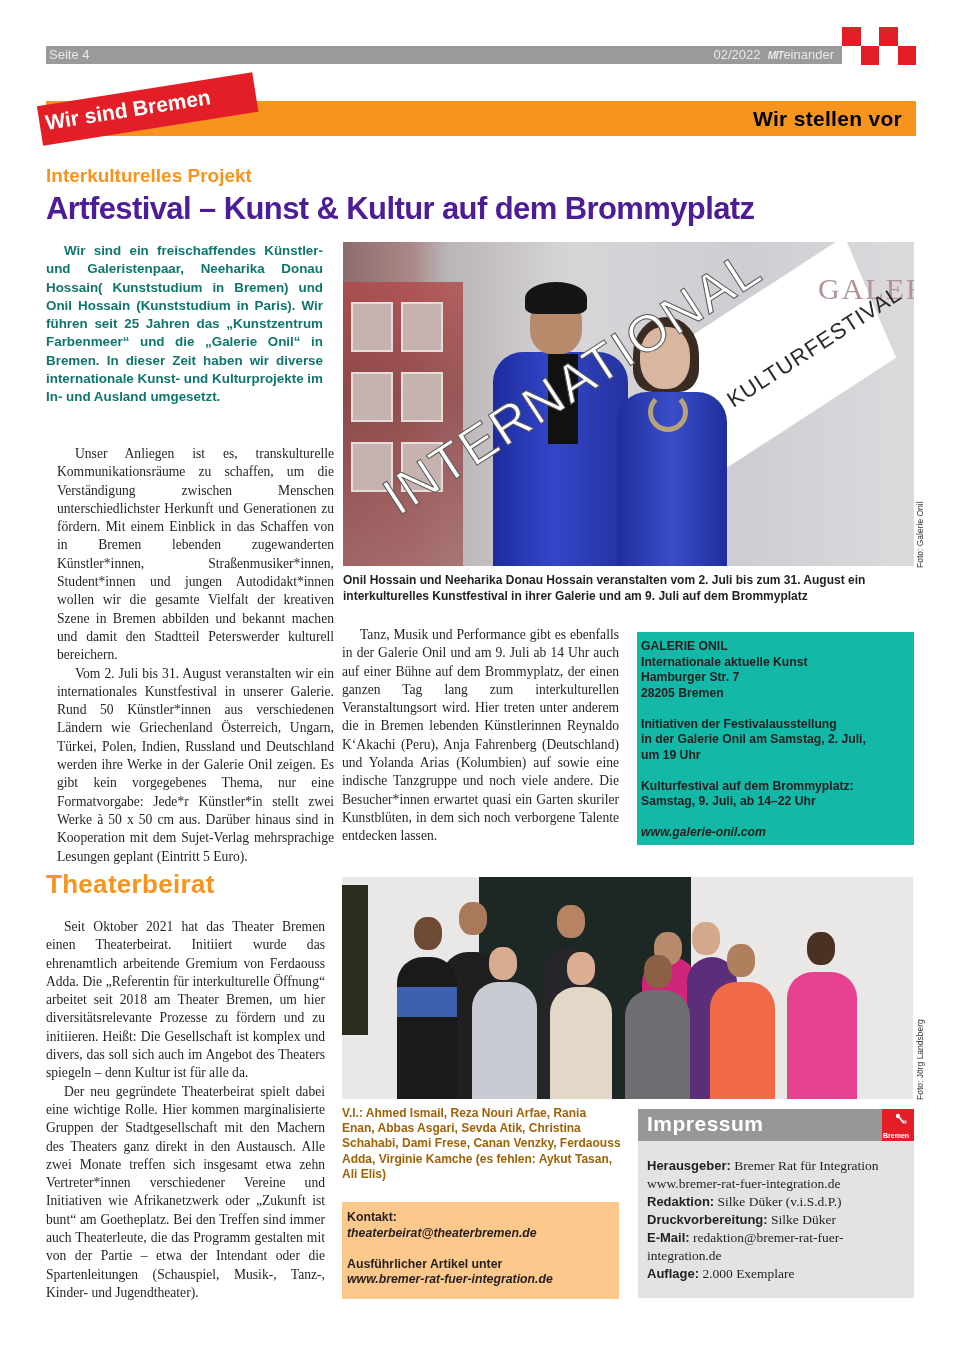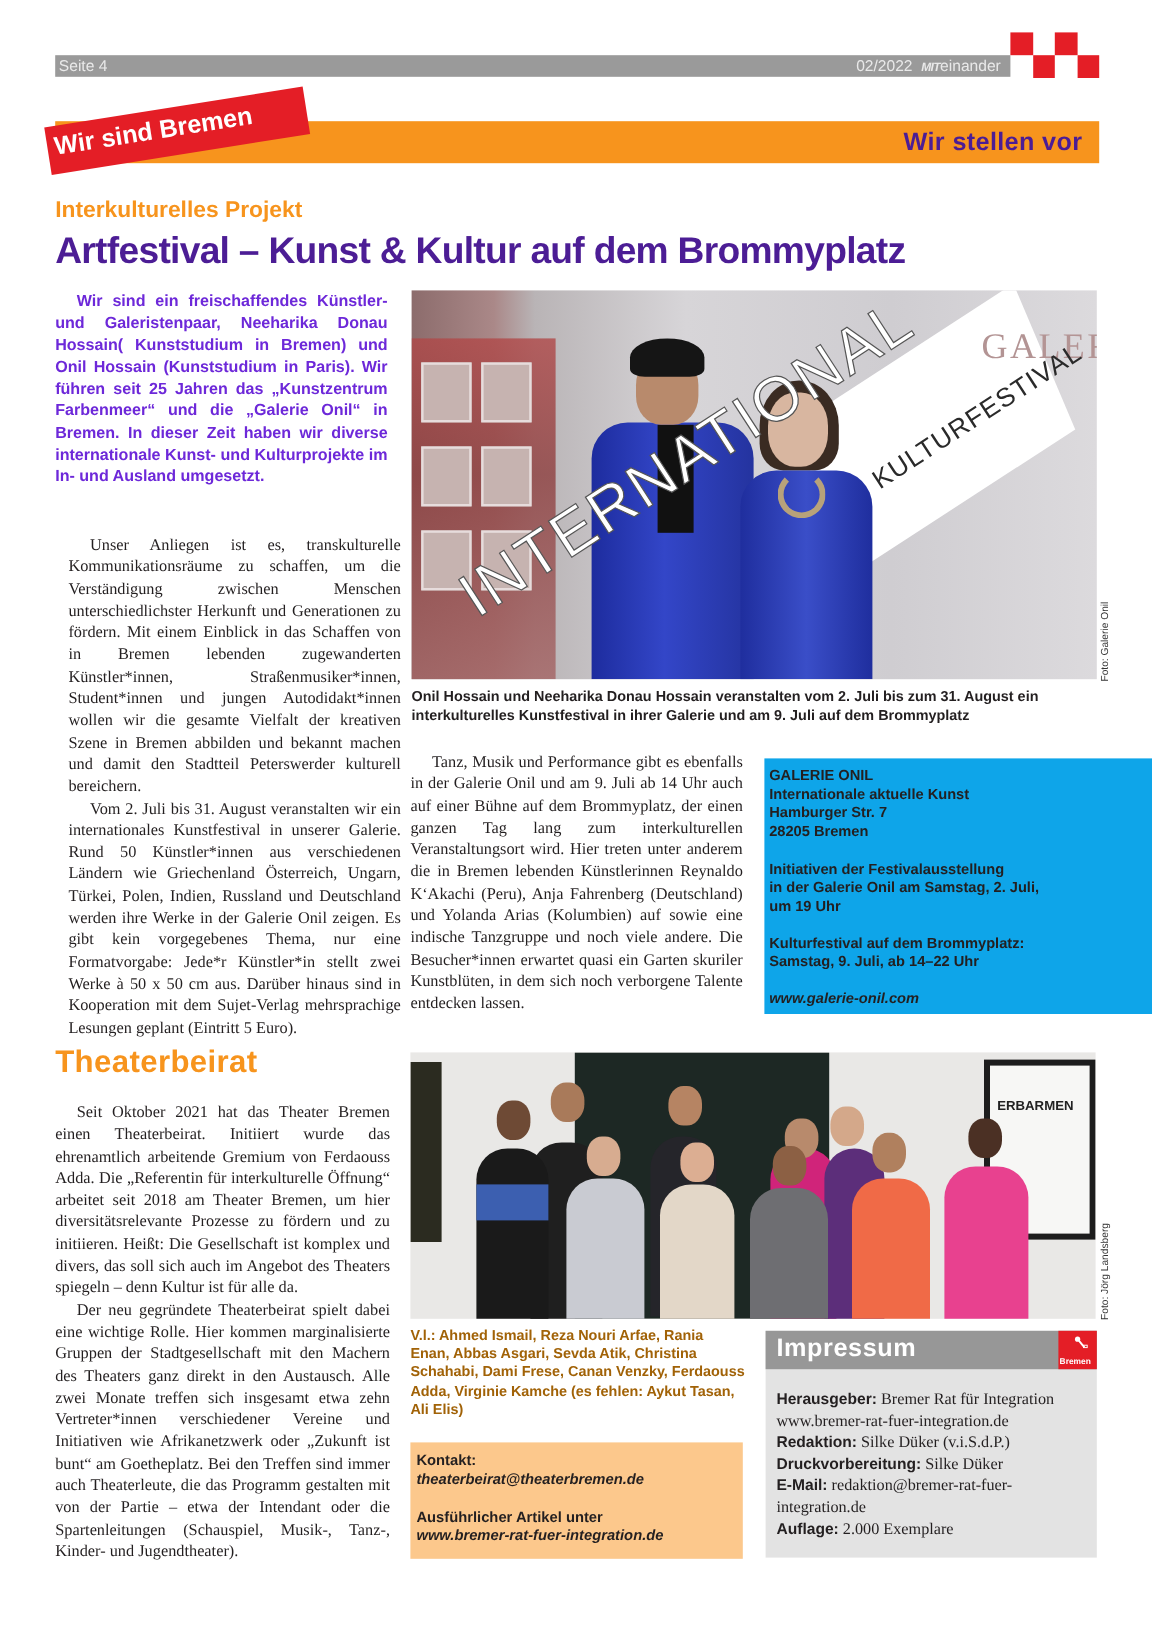--- a/index.html
+++ b/index.html
@@ -9,30 +9,30 @@
   
   .topbar { position: absolute; left: 46px; top: 46px; width: 796px; height: 18px; background: #9a9a9a; }
   .topbar .page { position: absolute; left: 3px; top: 1px; font-family: "Liberation Sans", sans-serif; font-size: 13px; color: #e9e9e9; }
   .topbar .issue { position: absolute; right: 8px; top: 1px; font-family: "Liberation Sans", sans-serif; font-size: 13px; color: #e9e9e9; white-space: nowrap; }
   .topbar .issue b { font-style: italic; font-weight: 900; font-size: 10px; letter-spacing: -0.5px; }
   .checker { position: absolute; left: 842px; top: 27px; width: 74px; height: 38px; }
   .checker div { position: absolute; width: 18.5px; height: 19px; background: #e41e26; }
 
   
   .banner { position: absolute; left: 46px; top: 101px; width: 870px; height: 35px; background: #f7941d; }
-  .banner .right { position: absolute; right: 14px; top: 6px; font-family: "Liberation Sans", sans-serif; font-weight: 700; font-size: 21px; color: #4c1d95; letter-spacing: 0.3px; }
+  .banner .right { position: absolute; right: 14px; top: 6px; font-family: "Liberation Sans", sans-serif; font-weight: 700; font-size: 21px; color: #000000; letter-spacing: 0.3px; }
   .stamp { position: absolute; left: 40px; top: 100px; width: 218px; height: 40px; background: #e41e26; transform: rotate(-9deg); transform-origin: left center; top: 106px; }
   .stamp span { position: absolute; left: 6px; top: 6px; font-family: "Liberation Sans", sans-serif; font-weight: 700; font-size: 21px; color: #ffffff; white-space: nowrap; }
 
   
   .kicker { position: absolute; left: 46px; top: 165px; font-family: "Liberation Sans", sans-serif; font-weight: 700; font-size: 19px; color: #f7941d; }
   .headline { position: absolute; left: 46px; top: 191px; font-family: "Liberation Sans", sans-serif; font-weight: 700; font-size: 31px; color: #4c1d95; letter-spacing: -0.6px; white-space: nowrap; }
 
   
-  .lead { position: absolute; left: 46px; top: 242px; width: 277px; font-family: "Liberation Sans", sans-serif; font-weight: 700; font-size: 13.4px; line-height: 18.3px; text-align: justify; text-indent: 18px; color: #6d28d9; }
+  .lead { position: absolute; left: 46px; top: 242px; width: 277px; font-family: "Liberation Sans", sans-serif; font-weight: 700; font-size: 13.4px; line-height: 18.3px; text-align: justify; text-indent: 18px; color: #0f766e; }
   .body { font-family: "Liberation Serif", serif; font-size: 13.6px; line-height: 18.3px; text-align: justify; color: #231f20; }
   .body p { text-indent: 18px; }
   .col1a { position: absolute; left: 57px; top: 445px; width: 277px; }
   .col2a { position: absolute; left: 342px; top: 626px; width: 277px; }
 
   
   .photo1 { position: absolute; left: 343px; top: 242px; width: 571px; height: 324px; overflow: hidden;
     background: linear-gradient(90deg, #8c6c6c 0%, #a88 12%, #b9b4b6 18%, #d7d5d8 40%, #cfcdd1 70%, #dcdadd 100%); }
   .photo1 .wall-left { position: absolute; left: 0; top: 40px; width: 120px; height: 284px; background: linear-gradient(180deg,#b04848 0%,#8e3f3f 40%,#a46464 100%); opacity: 0.8; }
   .photo1 .frame { position: absolute; width: 42px; height: 50px; background: #c6b3b0; border: 2px solid #e7dcdc; }
@@ -47,21 +47,21 @@
   .man-lapel { left: 205px; top: 112px; width: 30px; height: 90px; background: #111; }
   .woman-head { left: 297px; top: 85px; width: 50px; height: 62px; background: #d8b6a0; border-radius: 45%; }
   .woman-hair { left: 290px; top: 75px; width: 66px; height: 75px; background: #3a2b22; border-radius: 50% 50% 30% 30%; z-index: 0; }
   .woman-dress { left: 274px; top: 150px; width: 110px; height: 174px; background: linear-gradient(90deg,#1f2e9e,#3a4ec8 50%,#1f2e9e); border-radius: 30px 30px 0 0; }
   .necklace { left: 305px; top: 150px; width: 40px; height: 40px; border-radius: 50%; border: 5px solid #b8a27a; border-top-color: transparent; }
   .credit1 { position: absolute; left: 914px; top: 488px; width: 14px; height: 80px; }
   .credit1 span, .credit2 span { position: absolute; left: 0; bottom: 0; transform: rotate(-90deg); transform-origin: left bottom; font-family: "Liberation Sans", sans-serif; font-size: 8.5px; color: #333; white-space: nowrap; left: 11px; }
   .caption1 { position: absolute; left: 343px; top: 572px; width: 580px; font-family: "Liberation Sans", sans-serif; font-weight: 700; font-size: 12px; line-height: 16px; color: #231f20; }
 
   
-  .infobox { position: absolute; left: 637px; top: 632px; width: 324px; height: 213px; background: #0ea5e9; padding: 7px 4px 0 4px; font-family: "Liberation Sans", sans-serif; font-weight: 700; font-size: 12.2px; line-height: 15.5px; color: #231f20; }
+  .infobox { position: absolute; left: 637px; top: 632px; width: 277px; height: 213px; background: #14b8a6; padding: 7px 4px 0 4px; font-family: "Liberation Sans", sans-serif; font-weight: 700; font-size: 12.2px; line-height: 15.5px; color: #231f20; }
   .infobox .gap { height: 15.5px; }
   .infobox .url { font-style: italic; }
 
   
   .section2 { position: absolute; left: 46px; top: 869px; font-family: "Liberation Sans", sans-serif; font-weight: 700; font-size: 26px; color: #f7941d; letter-spacing: 0.3px; }
   .col1b { position: absolute; left: 46px; top: 918px; width: 279px; }
 
   .photo2 { position: absolute; left: 342px; top: 877px; width: 571px; height: 222px; overflow: hidden; background: #e9e8e6; }
   .photo2 .door { position: absolute; left: 137px; top: 0; width: 212px; height: 222px; background: #1d2824; }
   .photo2 .poster { position: absolute; left: 478px; top: 6px; width: 93px; height: 150px; background: #1d1d1d; padding: 5px; }
@@ -167,25 +167,20 @@
 <div class="section2">Theaterbeirat</div>
 
 <div class="body col1b">
   <p>Seit Oktober 2021 hat das Theater Bremen einen Theaterbeirat. Initiiert wurde das ehrenamtlich arbeitende Gremium von Ferdaouss Adda. Die „Referentin für interkulturelle Öffnung“ arbeitet seit 2018 am Theater Bremen, um hier diversitätsrelevante Prozesse zu fördern und zu initiieren. Heißt: Die Gesellschaft ist komplex und divers, das soll sich auch im Angebot des Theaters spiegeln – denn Kultur ist für alle da.</p>
   <p>Der neu gegründete Theaterbeirat spielt dabei eine wichtige Rolle. Hier kommen marginalisierte Gruppen der Stadtgesellschaft mit den Machern des Theaters ganz direkt in den Austausch. Alle zwei Monate treffen sich insgesamt etwa zehn Vertreter*innen verschiedener Vereine und Initiativen wie Afrikanetzwerk oder „Zukunft ist bunt“ am Goetheplatz. Bei den Treffen sind immer auch Theaterleute, die das Programm gestalten mit von der Partie – etwa der Intendant oder die Spartenleitungen (Schauspiel, Musik-, Tanz-, Kinder- und Jugendtheater).</p>
 </div>
 
 <div class="photo2">
   <div class="leftframe"></div>
   <div class="door"></div>
-  <div class="poster">
-      <div>
-        <span>ERBARMEN</span>
-      </div>
-    </div>
 
   <div class="fig" style="left:100px;top:75px;width:60px;height:150px;background:#1f1f1f;"></div>
   <div class="hd" style="left:117px;top:25px;background:#a97a5a;"></div>
   <div class="fig" style="left:200px;top:70px;width:55px;height:150px;background:#25252a;"></div>
   <div class="hd" style="left:215px;top:28px;background:#b68463;"></div>
   <div class="fig" style="left:300px;top:80px;width:55px;height:150px;background:#d0247a;"></div>
   <div class="hd" style="left:312px;top:55px;background:#b88a6c;"></div>
   <div class="fig" style="left:345px;top:80px;width:50px;height:150px;background:#5c2e7a;"></div>
   <div class="hd" style="left:350px;top:45px;background:#d4a88a;"></div>
 

